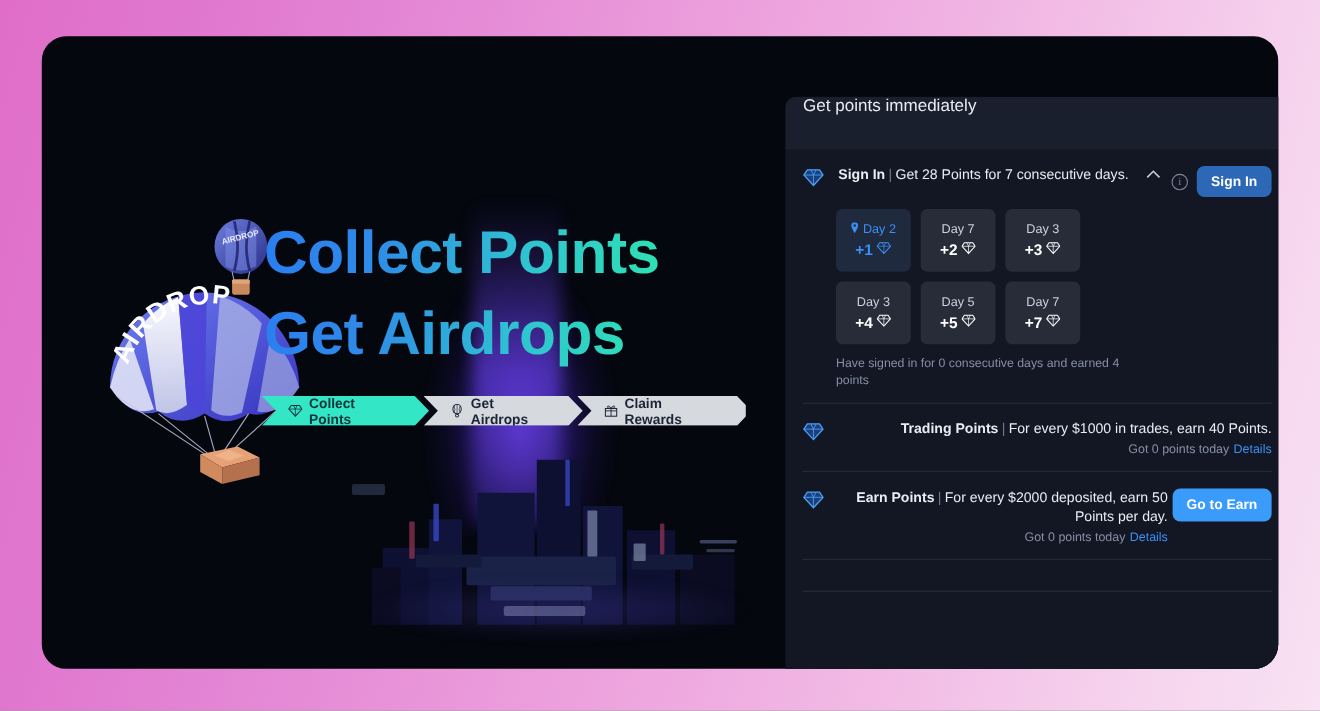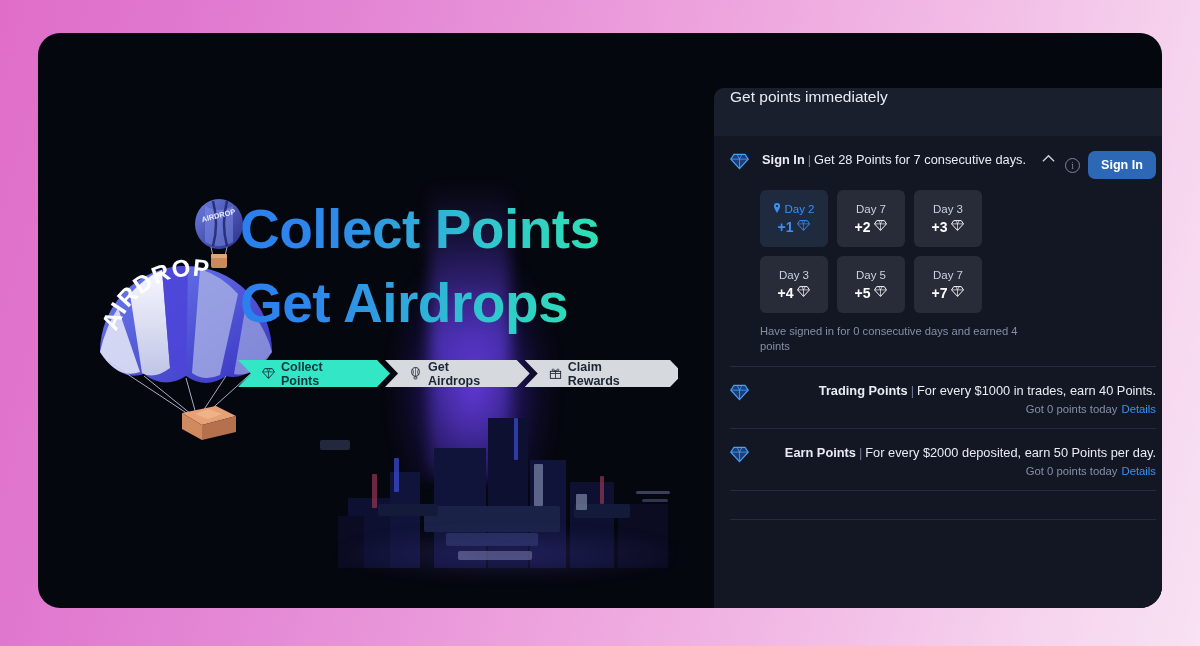--- a/index.html
+++ b/index.html
@@ -548,20 +548,23 @@
             </svg>
         </span>
         <div class="rowmain">
           <div class="rowtitle">
             <span class="bold">Earn Points</span><span class="divider-pipe">|</span><span>For every $2000 deposited, earn 50 Points per day.</span>
           </div>
           <div class="rowsub">
             <span>Got 0 points today</span><span class="details">Details</span>
           </div>
         </div>
+        <div class="rowright">
+          <button class="btn btn-bright">Go to Earn</button>
+        </div>
       </div>
 
       <div class="row">
 
         <div class="rowmain">
           
           
         </div>
         <div class="rowright">
           

